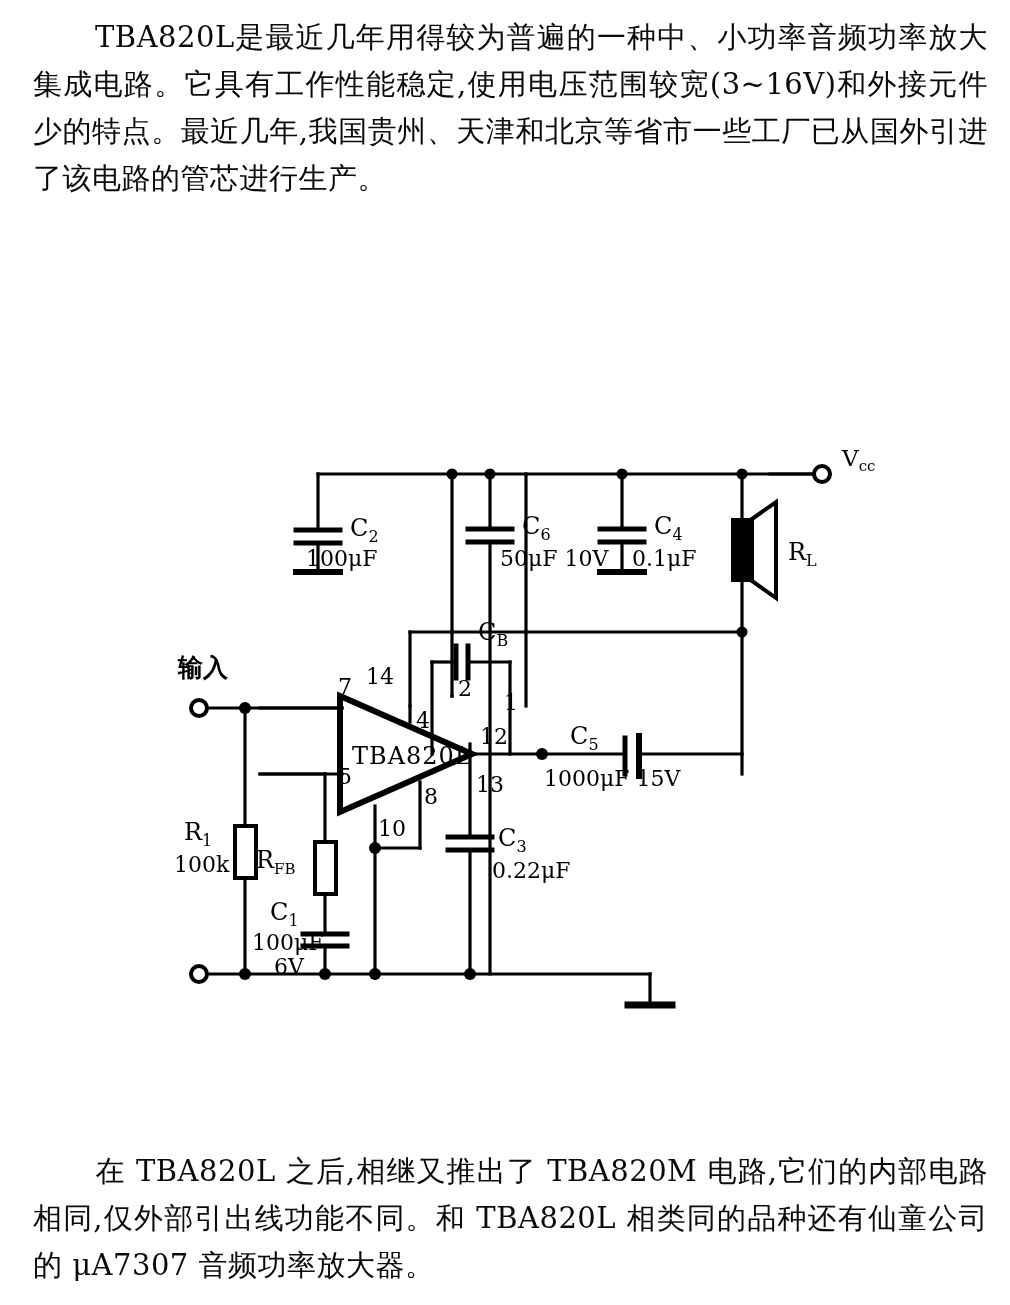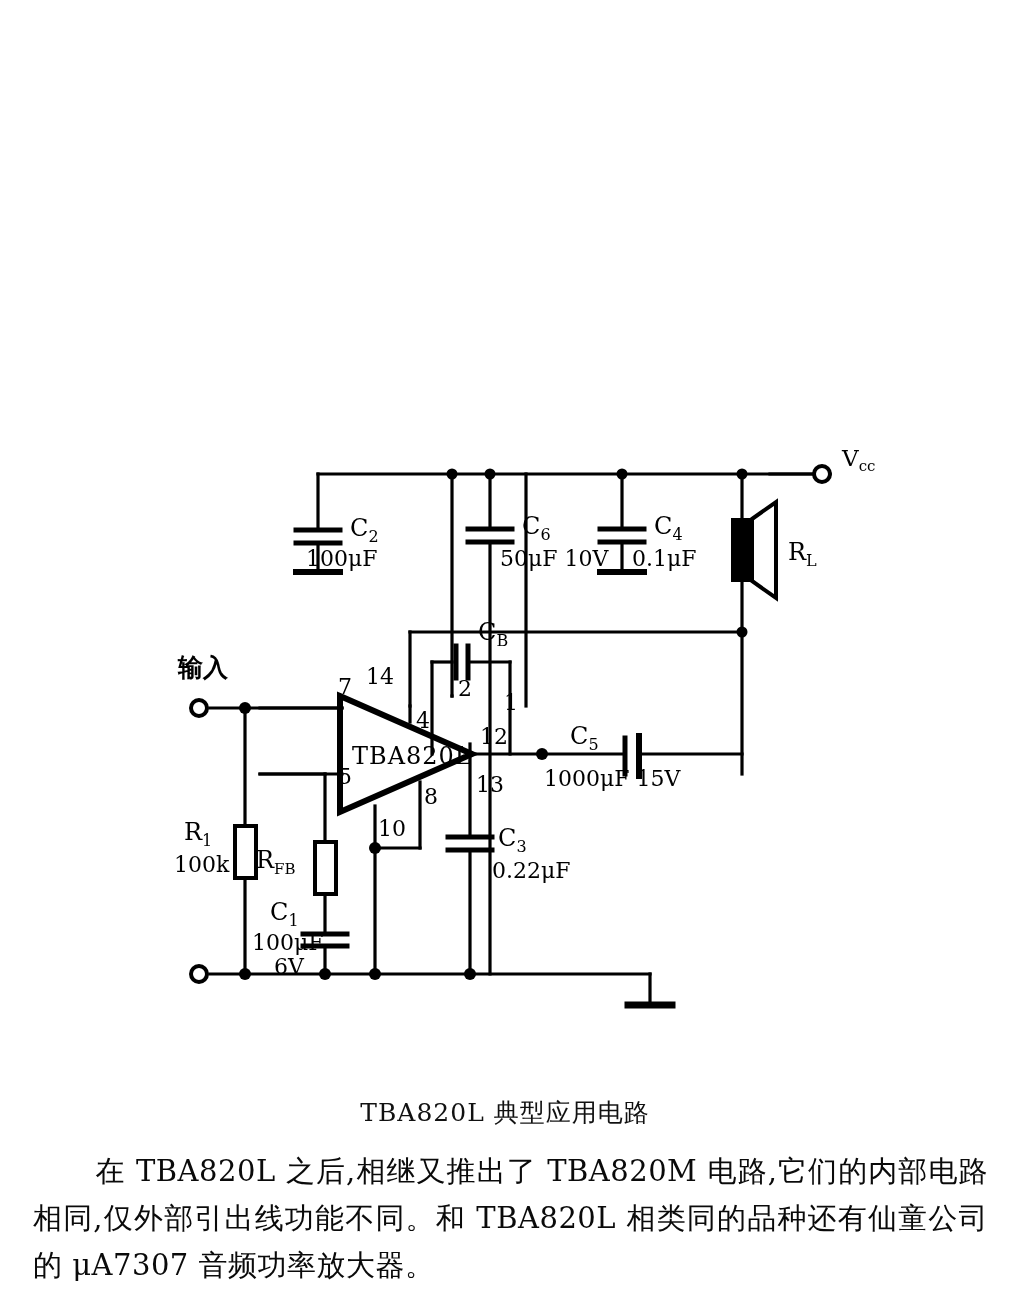--- a/index.html
+++ b/index.html
@@ -75,20 +75,23 @@
     width: 200px;
     height: 62px;
     pointer-events: none;
   }
 </style>
 </head>
 <body>
 
 <div class="page">
 
+  <div class="textblock para-1">
+    <span class="indent"></span><span>TBA820L是最近几年用得较为普遍的一种中、小功率音频功率放大集成电路。它具有工作性能稳定,使用电压范围较宽(3~16V)和外接元件少的特点。最近几年,我国贵州、天津和北京等省市一些工厂已从国外引进了该电路的管芯进行生产。</span>
+  </div>
 
 
   <div class="schematic">
     <svg width="720" height="620" viewBox="0 0 720 620" xmlns="http://www.w3.org/2000/svg">
       <g stroke="#000" stroke-width="3.2" fill="none" stroke-linecap="square">
 
         <path d="M148 30 H660"></path>
 
         <path d="M600 30 H645"></path>
 
@@ -283,19 +286,18 @@
         <text x="208" y="392" font-size="22">10</text>
         <text x="254" y="360" font-size="22">8</text>
         <text x="306" y="348" font-size="22">13</text>
 
         <text x="8" y="232" font-size="25" font-family="DejaVu Sans, Liberation Sans, sans-serif" font-weight="bold">输入</text>
       </g>
     </svg>
   </div>
 
 
-  <div class="caption">TBA820L 典型应用电路</div>
 
   <div class="textblock para-3">
     <span class="indent"></span><span>在 TBA820L 之后,相继又推出了 TBA820M 电路,它们的内部电路相同,仅外部引出线功能不同。和 TBA820L 相类同的品种还有仙童公司的 μA7307 音频功率放大器。</span>
   </div>
 
 </div>
 
 </body></html>

